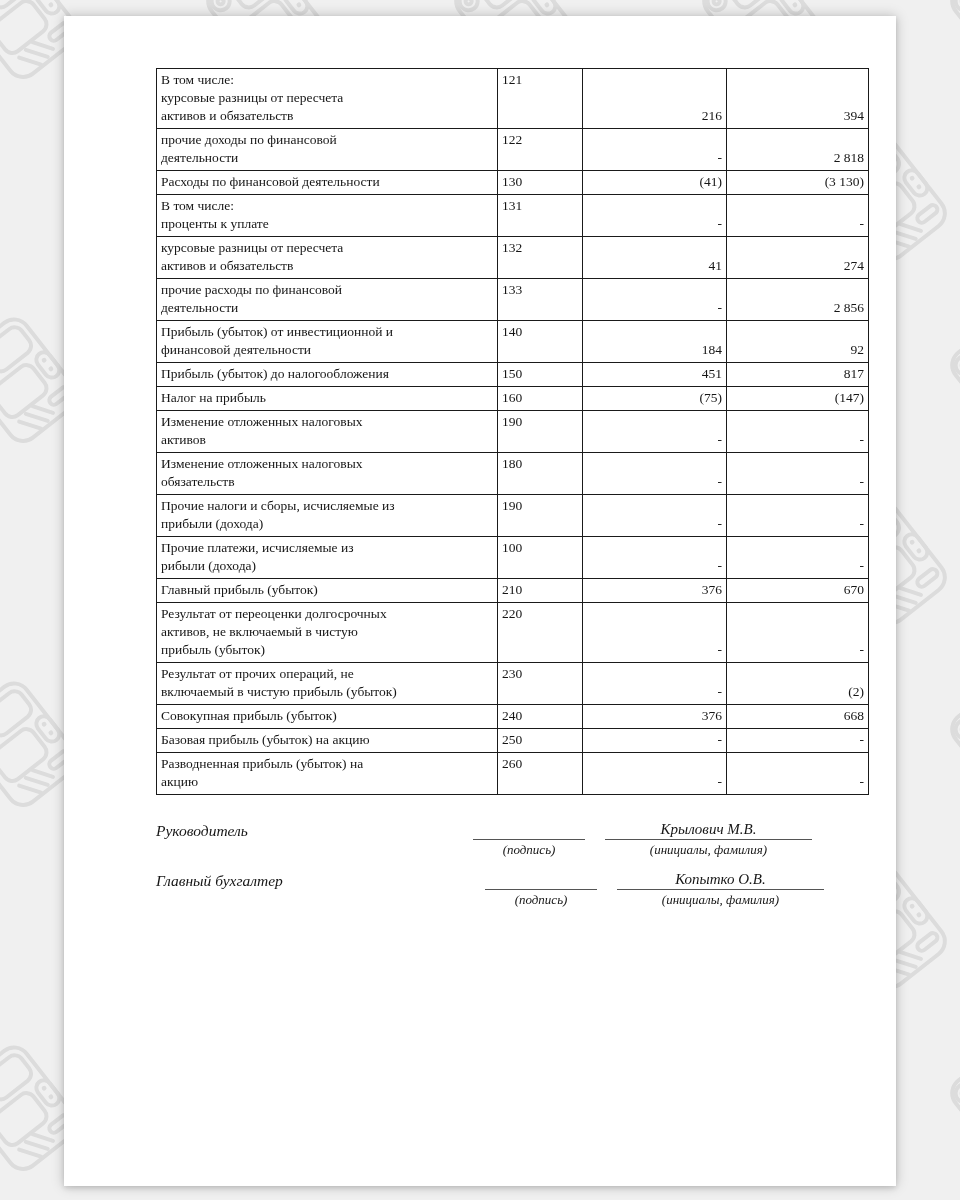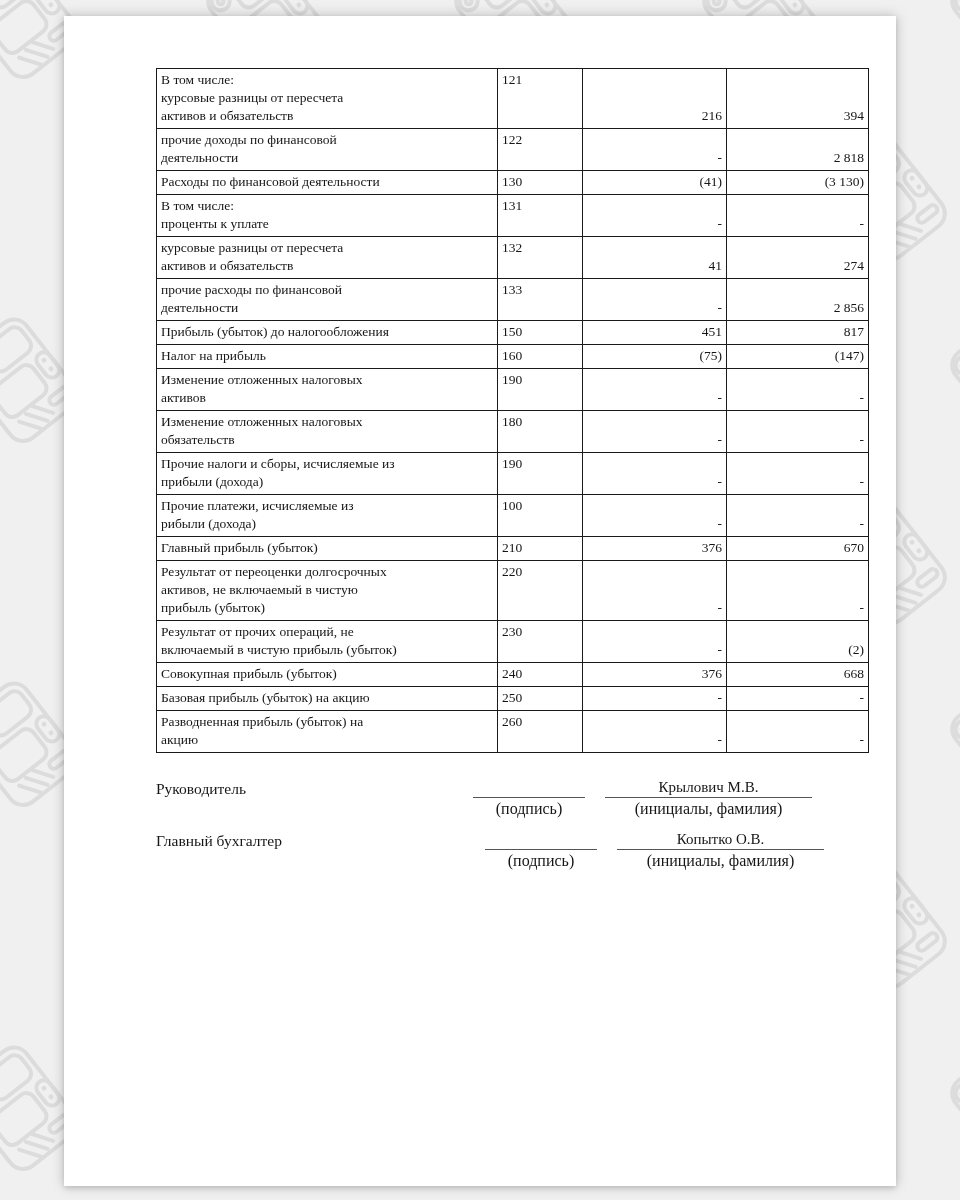--- a/index.html
+++ b/index.html
@@ -77,20 +77,21 @@
   
   .signatures {
     margin: 26px 0 0 92px;
     width 712px;
     color: #161616;
   }
   .sig-row {
     display: flex;
     align-items: flex-start;
     margin-bottom: 13px;
+    font-style: italic;
   }
   .sig-role {
     flex: 0 0 317px;
     font-size: 15.5px;
     padding-top: 1px;
   }
   .sig-fields { display: flex; }
   .sig-row.shifted .sig-fields { margin-left: 12px; }
   .sig-field {
     display: flex;
@@ -104,21 +105,21 @@
     border-bottom: 1.5px solid #555;
   }
   .sig-name {
     font-size: 15px;
     text-align: center;
     height: 19px;
     border-bottom: 1.5px solid #555;
     white-space: nowrap;
   }
   .sig-caption {
-    font-size: 16px;
+    font-size: 13px;
     text-align: center;
     padding-top: 2px;
     white-space: nowrap;
   }
 </style>
 </head>
 <body>
 
 <div class="stage">
 
@@ -721,20 +722,27 @@
       </tr>
 
       <tr>
         <td class="cell-label">прочие расходы по финансовой
 деятельности</td>
         <td class="cell-code">133</td>
         <td class="cell-val">-</td>
         <td class="cell-val">2 856</td>
       </tr>
 
+      <tr>
+        <td class="cell-label">Прибыль (убыток) от инвестиционной и
+финансовой деятельности</td>
+        <td class="cell-code">140</td>
+        <td class="cell-val">184</td>
+        <td class="cell-val">92</td>
+      </tr>
 
       <tr>
         <td class="cell-label">Прибыль (убыток) до налогообложения</td>
         <td class="cell-code">150</td>
         <td class="cell-val">451</td>
         <td class="cell-val">817</td>
       </tr>
 
       <tr>
         <td class="cell-label">Налог на прибыль</td>

